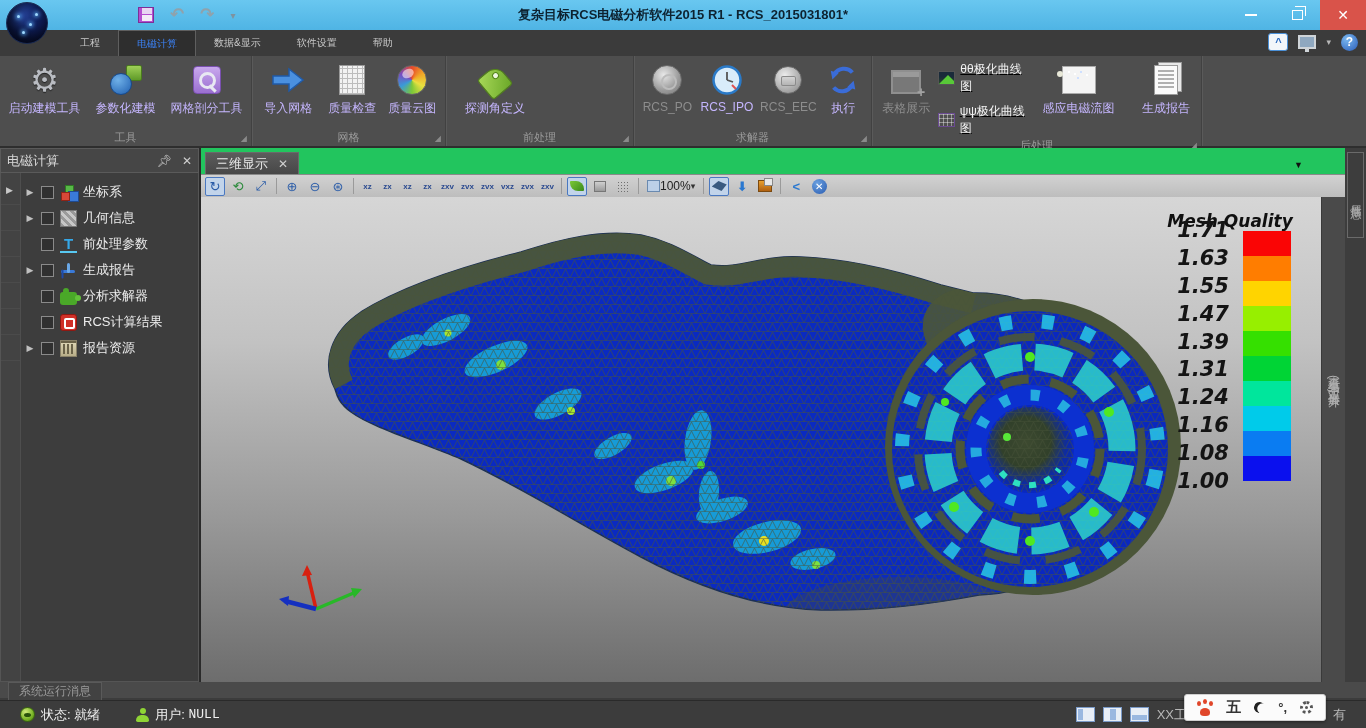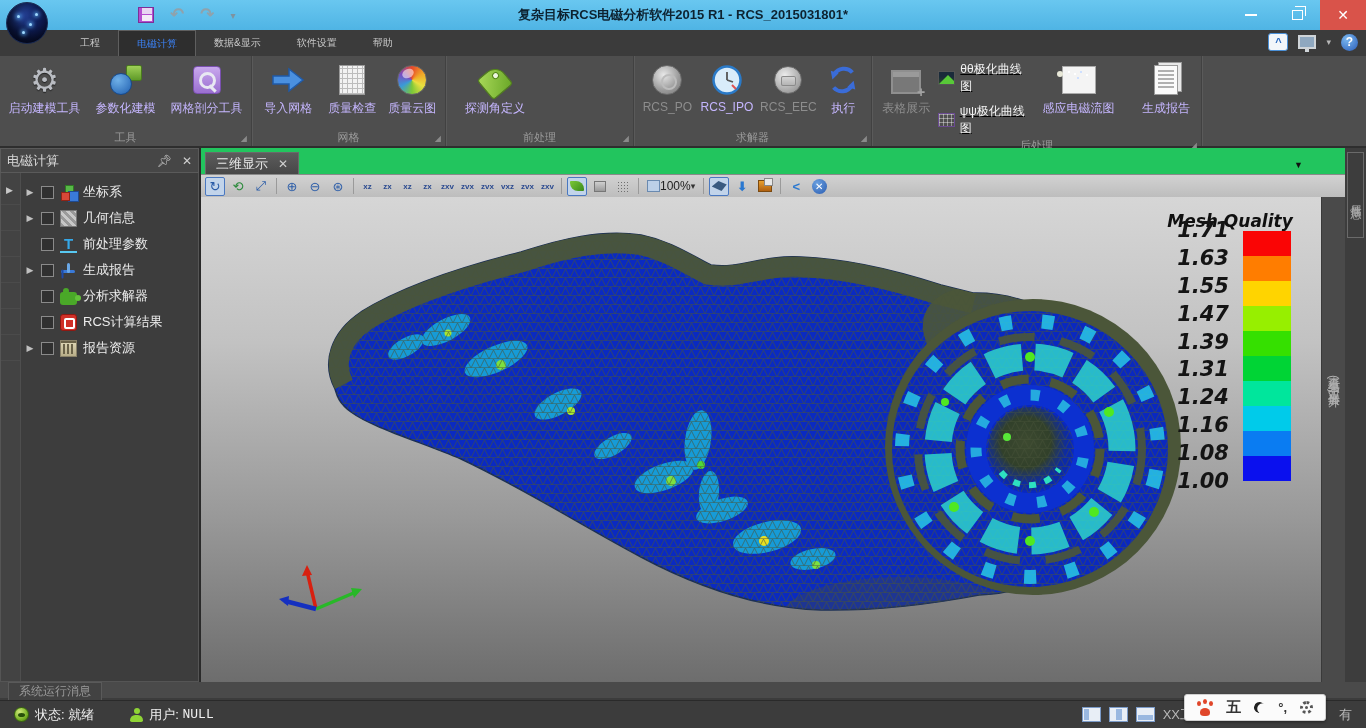--- a/index.html
+++ b/index.html
@@ -156,21 +156,21 @@
   .ti-report { background:linear-gradient(#e0d8b8,#b8ae88); border:1px solid #8a8268; }
   .ti-report::before { content:""; position:absolute; left:2px; top:3px; width:11px; height:10px;
     background-image:linear-gradient(90deg,#6a6248 2px,transparent 2px); background-size:4px 100%; }
   .ti-report::after { content:""; position:absolute; left:0; top:0; width:15px; height:2px; background:#6a6248; }
 
   
   .msgstrip { position:absolute; left:0; top:682px; width:1366px; height:16px; background:#4a4a4a; }
   .msgtab { position:absolute; left:8px; top:0; height:18px; padding:0 10px; background:#424242;
     border:1px solid #5a5a5a; border-bottom:none; color:#9a9a9a; font-size:12px; line-height:17px; }
   .statusbar { position:absolute; left:0; top:700px; width:1366px; height:28px; background:#3c3c3c;
-    border-top:1px solid #2a2a2a; display:flex; align-items:center; padding:0 14px; color:#f0f0f0; font-size:13px; }
+    border-top:1px solid #2a2a2a; display:flex; align-items:center; padding:0 20px; color:#f0f0f0; font-size:13px; }
   .st-ball { width:15px; height:15px; border-radius:50%; background:radial-gradient(circle at 35% 30%,#cfe87a,#7ab428 60%,#4a7a10);
     border:1px solid #3a6a0c; margin-right:6px; position:relative; }
   .st-ball::after { content:""; position:absolute; left:3px; top:5px; width:7px; height:4px; border-radius:50%; background:#28500a; }
   .st-user { width:13px; height:14px; position:relative; margin:0 6px 0 36px; }
   .st-user::before { content:""; position:absolute; left:3.5px; top:0; width:6px; height:6px; border-radius:50%; background:#8fd435; }
   .st-user::after { content:""; position:absolute; left:0; bottom:0; width:13px; height:7px; border-radius:6px 6px 2px 2px; background:#8fd435; }
   .sb-right { margin-left:auto; display:flex; align-items:center; gap:8px; }
   .layic { width:19px; height:15px; background:#e8eef6; border:1px solid #7a9ac8; position:relative; }
   .layic::before { content:""; position:absolute; background:#9ab8e0; }
   .layic.l1::before { left:1px; top:1px; width:5px; height:11px; }

